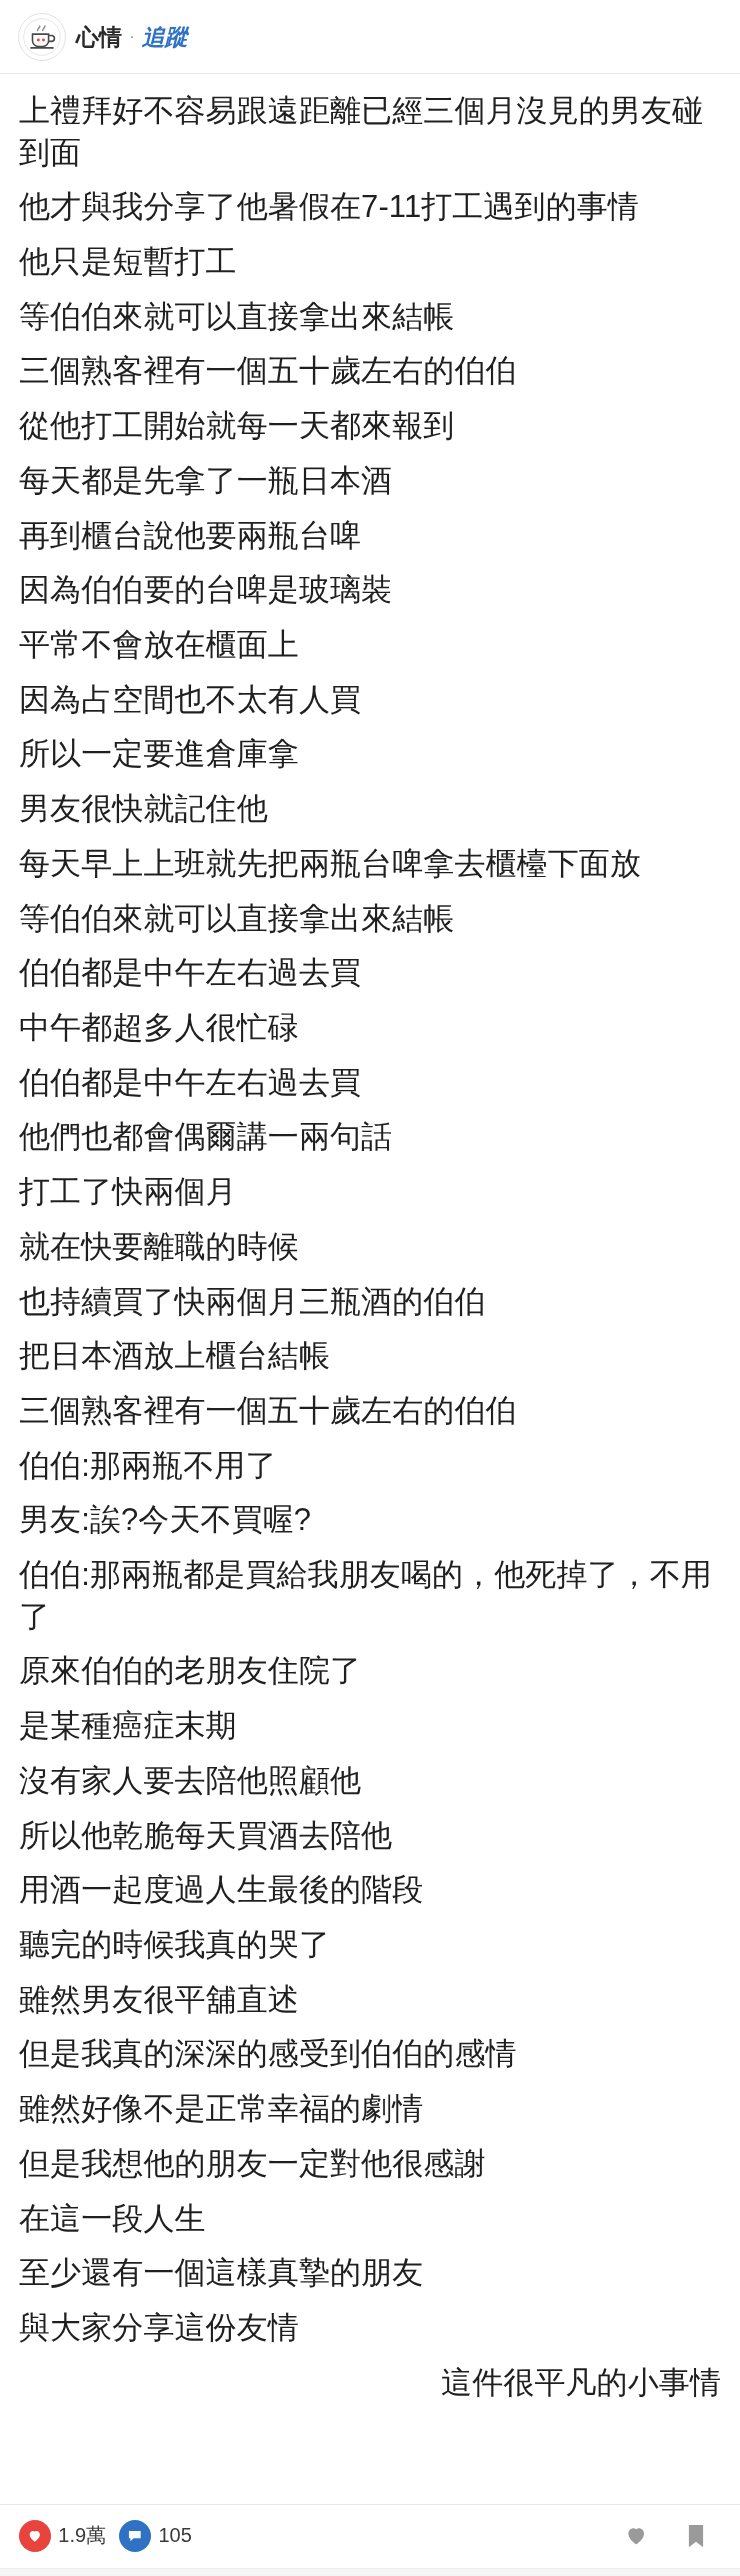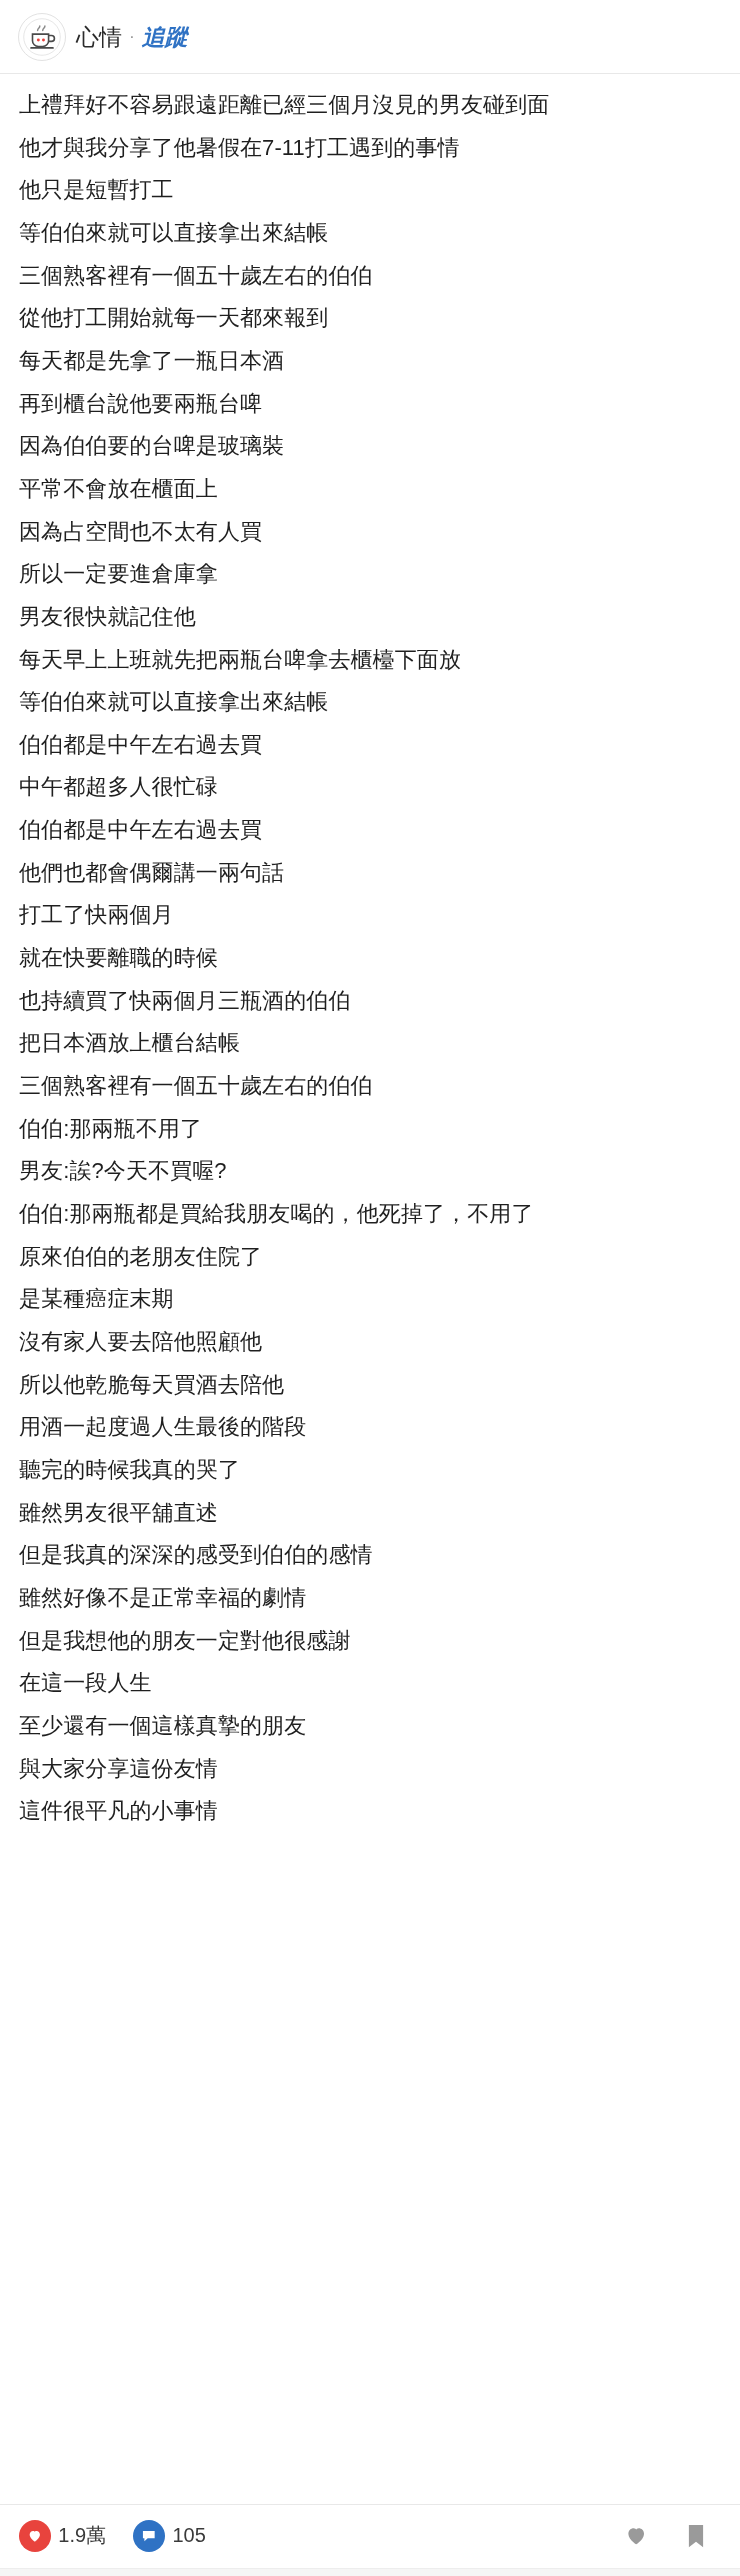--- a/index.html
+++ b/index.html
@@ -45,61 +45,61 @@
   }
   .avatar svg { display: block; }
   .header-meta {
     display: flex;
     align-items: center;
     gap: 7.3px;
     font-size: 23px;
   }
   .board-name {
     color: #2b2b2b;
-    font-weight: 400;
+    font-weight: 700;
   }
   .dot-sep {
     color: #8d8d8d;
     font-size: 16px;
     line-height: 1;
   }
   .follow-link {
     color: #2f72c4;
     font-weight: 700;
     cursor: pointer;
     font-style: italic;
   }
 
   
   .post-body {
     padding: 16px 19px 7.3px 19px;
     flex: 1 1 auto;
   }
   .post-body p {
     margin: 0 0 13.2px 0;
-    font-size: 22px;
+    font-size: 31px;
     line-height: 1.34;
     color: #1f1f1f;
     letter-spacing: 0.1px;
     word-break: break-word;
   }
-  .post-body p:last-child { margin-bottom: 0; }
+  .post-body p:last-child { margin-bottom: 0; text-align: right; }
 
   
   .footer {
     border-top: 0.7px solid #e8e8e8;
     padding: 14.7px 19px 16px 19px;
     display: flex;
     align-items: center;
     margin-top: auto;
   }
   .footer-left {
     display: flex;
     align-items: center;
-    gap: 27px;
+    gap: 13px;
   }
   .chip {
     display: flex;
     align-items: center;
     gap: 7.3px;
   }
   .chip-circle {
     width: 32px;
     height: 32px;
     border-radius: 50%;

